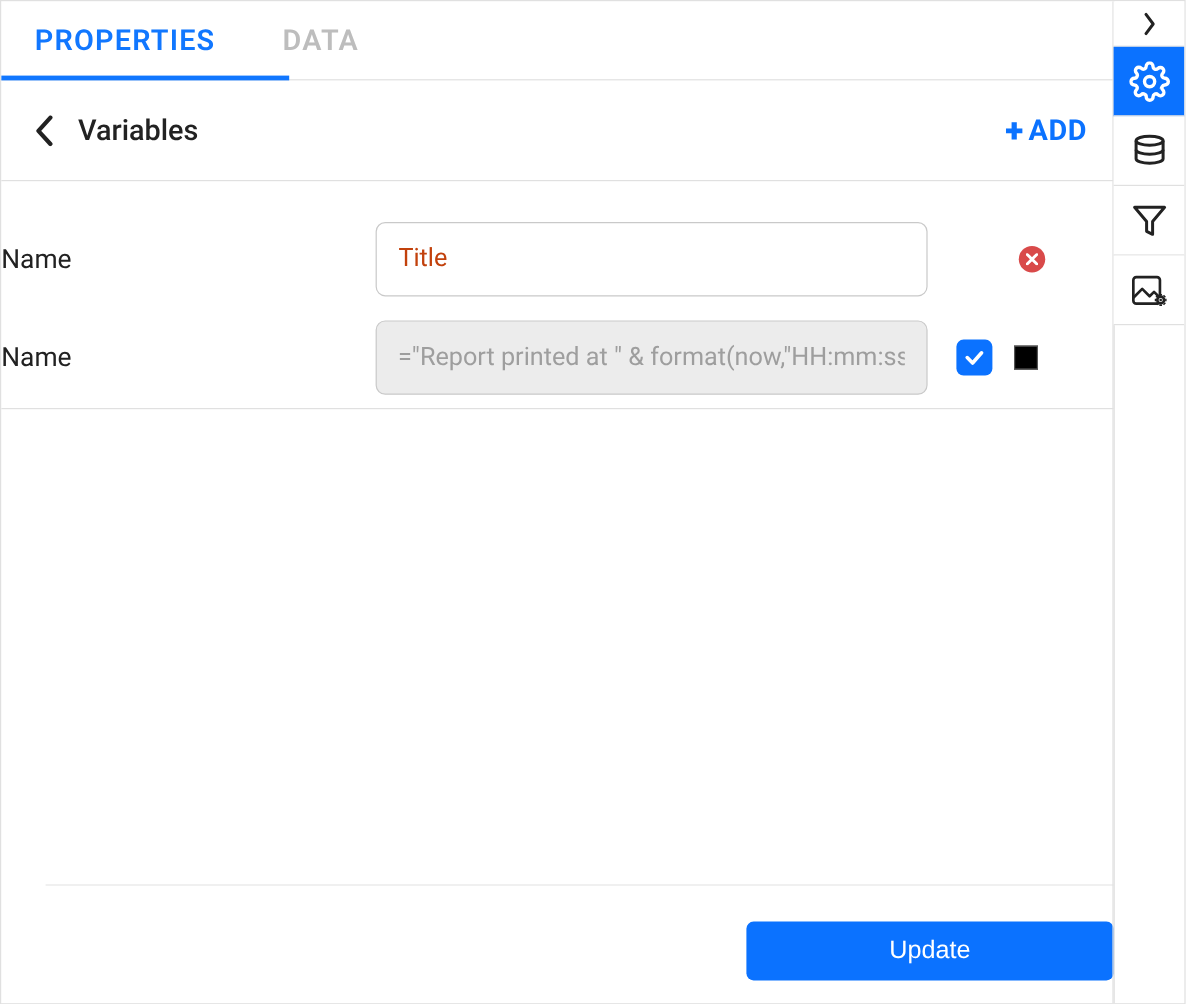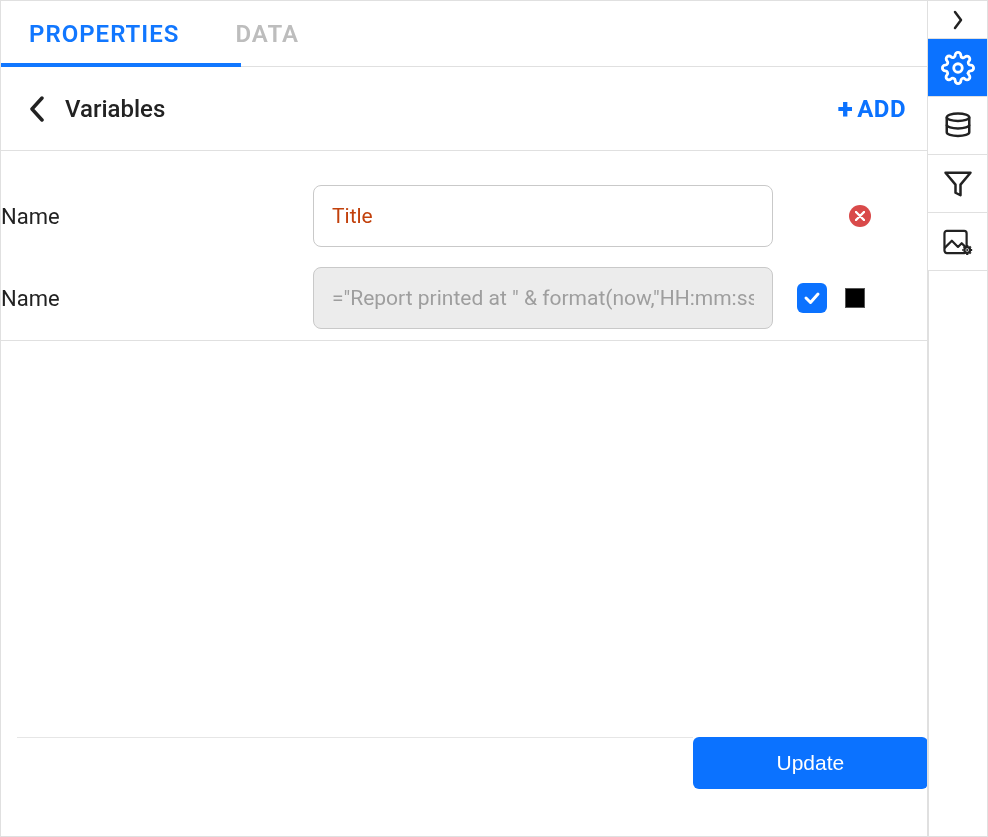--- a/index.html
+++ b/index.html
@@ -164,21 +164,22 @@
     cursor: pointer;
   }
 
   .footer {
     position: absolute;
     bottom: 0;
     left: 0;
     right: 0;
     height: 100px;
     display: flex;
-    align-items: flex-start;
+    flex-direction: column;
+    align-items: flex-end;
     justify-content: flex-end;
     padding-bottom: 20px;
     padding-left: 16px;
   }
   .footer-divider {
     width: 890px;
     height: 1px;
     background: #e6e6e6;
     margin-bottom: 30px;
   }

